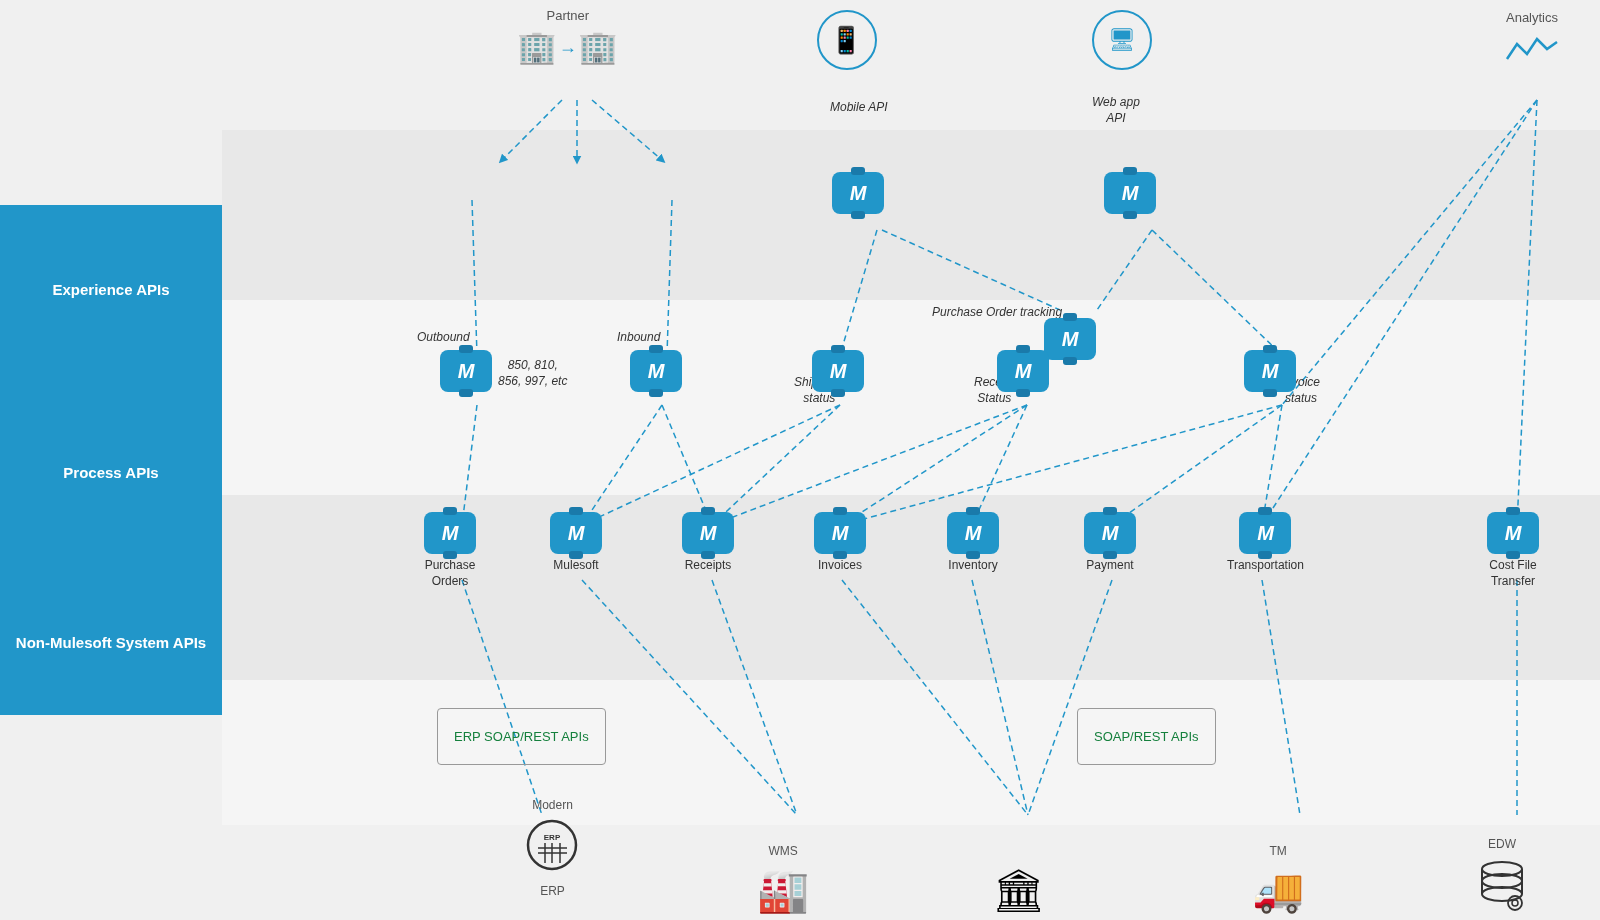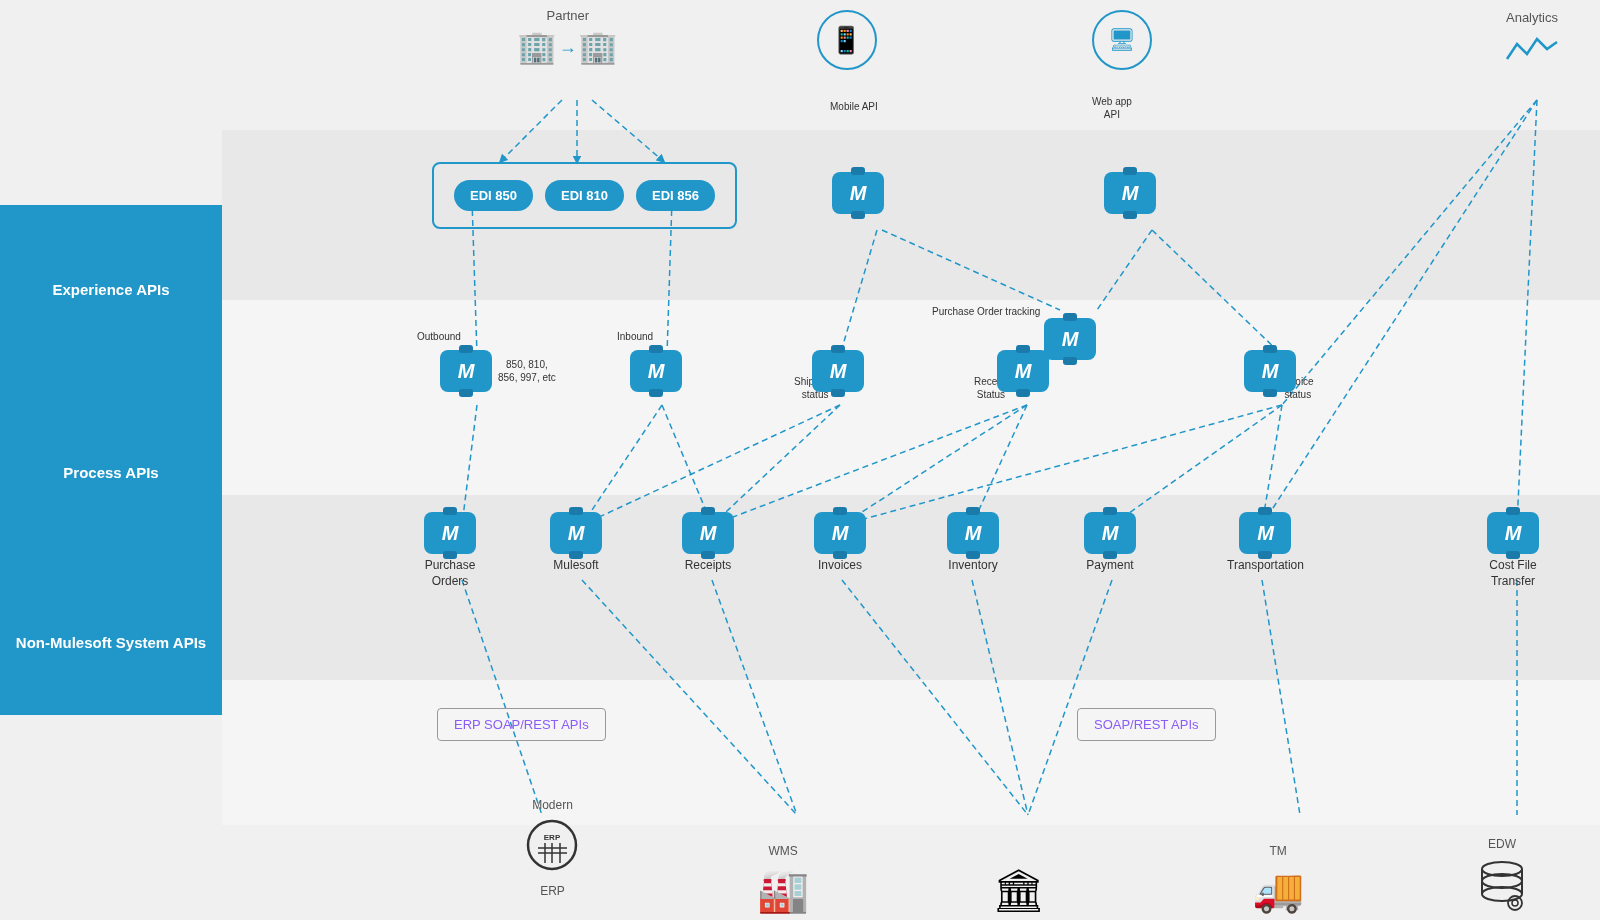--- a/index.html
+++ b/index.html
@@ -160,34 +160,35 @@
       display: flex;
       flex-direction: column;
       align-items: center;
       gap: 4px;
       bottom: 5px;
     }
 
     
     .float-label {
       position: absolute;
-      font-size: 10px;
+      font-size: 12px;
       color: #333;
       text-align: center;
       line-height: 1.3;
+      font-style: italic;
     }
 
     
     .api-box {
       position: absolute;
       border: 1.5px solid #999;
       border-radius: 4px;
-      padding: 8px 16px;
+      padding: 20px 16px;
       font-size: 13px;
-      color: #8b5cf6;
+      color: #15803d;
       background: transparent;
     }
 
     
     .svg-overlay {
       position: absolute;
       top: 0;
       left: 0;
       width: 100%;
       height: 100%;
@@ -301,25 +302,20 @@
         <svg width="60" height="30" viewBox="0 0 60 30">
           <polyline points="5,25 15,10 25,20 35,5 45,15 55,8" fill="none" stroke="#2196C9" stroke-width="2.5"></polyline>
         </svg>
       </div>
     </div>
 
     <div class="float-label" style="left:608px; top:100px;">Mobile API</div>
 
     <div class="float-label" style="left:870px; top:95px;">Web app<br>API</div>
 
-    <div class="edi-container" style="left:210px; top:162px;">
-      <div class="edi-box">EDI 850</div>
-      <div class="edi-box">EDI 810</div>
-      <div class="edi-box">EDI 856</div>
-    </div>
 
     <div class="mule-node" style="left:610px; top:172px;">
       <div class="mule-icon">
         <span class="mule-m">M</span>
       </div>
     </div>
 
     <div class="mule-node" style="left:882px; top:172px;">
       <div class="mule-icon">
         <span class="mule-m">M</span>

